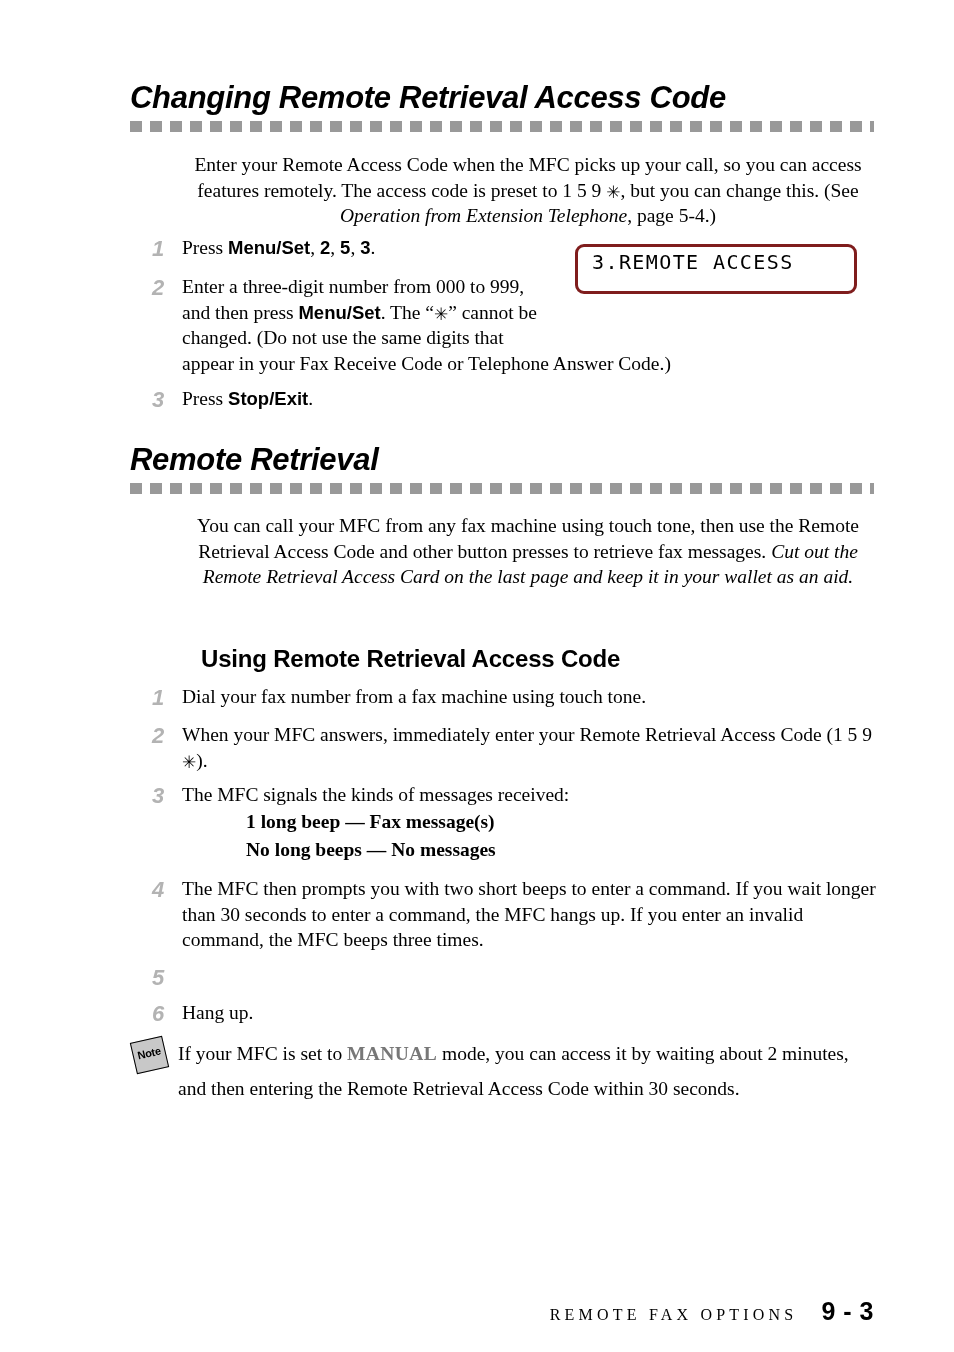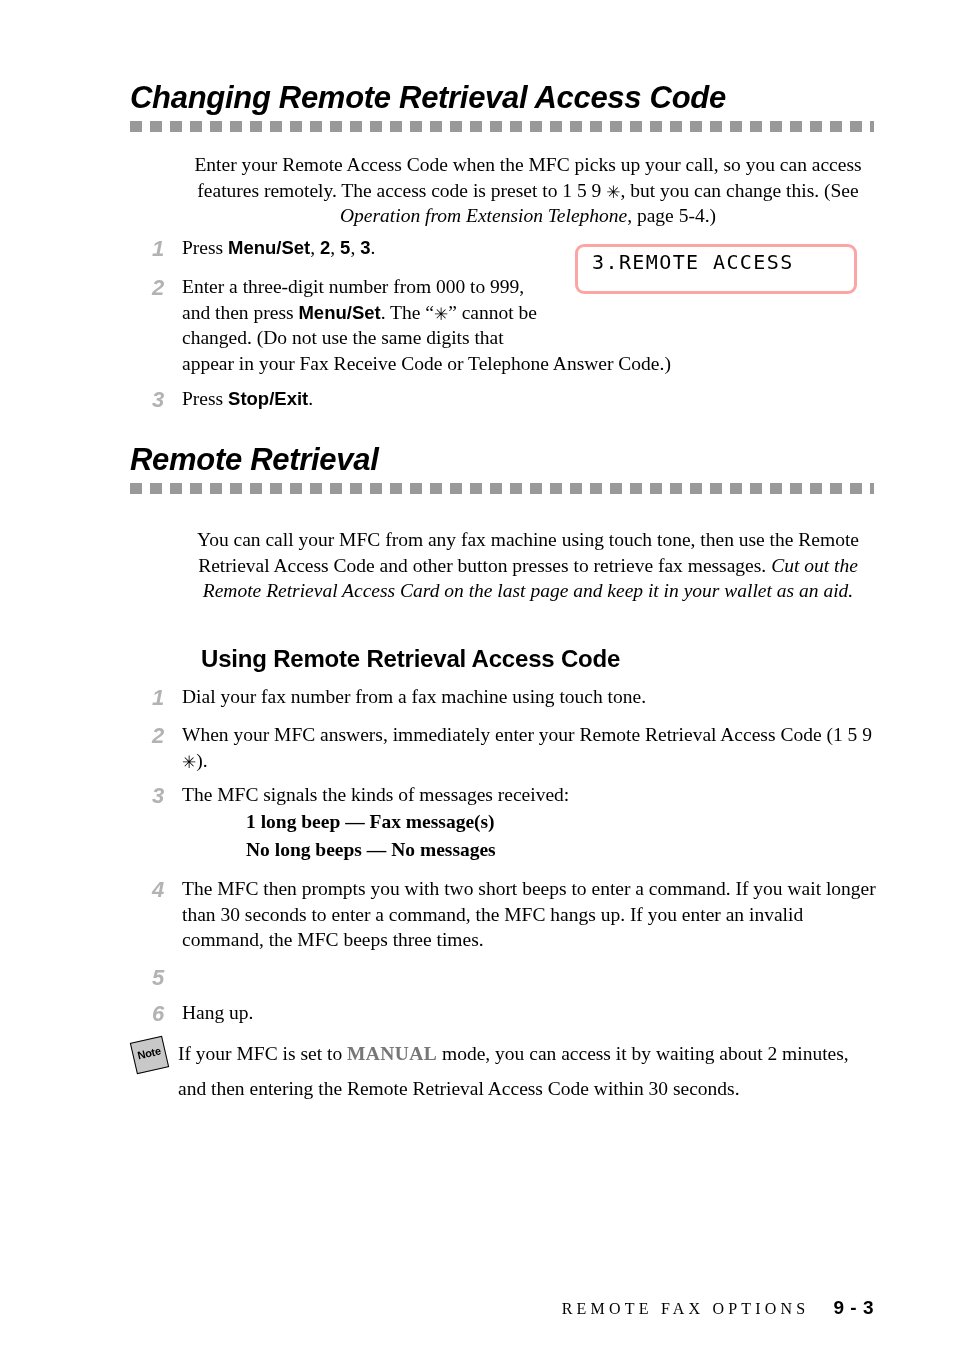--- a/index.html
+++ b/index.html
@@ -118,21 +118,21 @@
     color: #000;
   }
 
   
   .lcd {
     position: absolute;
     left: 575px;
     top: 244px;
     width: 282px;
     height: 50px;
-    border: 3px solid #fca5a5;
+    border: 3px solid #7f1d1d;
     border-radius: 9px;
     background: #ffffff;
     box-sizing: border-box;
   }
   .lcd-text {
     position: absolute;
     left: 14px;
     top: 3px;
     font-family: "DejaVu Sans Mono", "Liberation Mono", monospace;
     font-size: 20px;
@@ -194,21 +194,21 @@
   }
   .footer-title {
     font-family: "Liberation Serif", "DejaVu Serif", serif;
     font-size: 16px;
     letter-spacing: 4.2px;
     color: #000;
   }
   .footer-page {
     font-family: "Liberation Sans", "DejaVu Sans", sans-serif;
     font-weight: bold;
-    font-size: 19px;
+    font-size: 25px;
     letter-spacing: 0.5px;
     color: #000;
     margin-left: 24px;
   }
 </style>
 </head>
 <body>
 
 <div class="page">
 
@@ -244,21 +244,21 @@
     <div class="step-num">3</div>
     <div class="step-body">
       <span>Press </span><b>Stop/Exit</b><span>.</span>
     </div>
   </div>
 
   <div class="h1 second">Remote Retrieval</div>
 
   <div class="rule r2"></div>
 
-  <div class="para" style="left:181px; top:527px; width:694px;">
+  <div class="para" style="left:181px; top:513px; width:694px;">
     <span>You can call your MFC from any fax machine using touch tone, then use the Remote Retrieval Access Code and other button presses to retrieve fax messages. </span><span class="ital">Cut out the Remote Retrieval Access Card on the last page and keep it in your wallet as an aid.</span>
   </div>
 
   <div class="h2" style="top:645px;margin-left:20px;">Using Remote Retrieval Access Code</div>
 
   <div class="step" style="left:152px; top:684px; width:723px;">
     <div class="step-num">1</div>
     <div class="step-body">Dial your fax number from a fax machine using touch tone.</div>
   </div>
 

